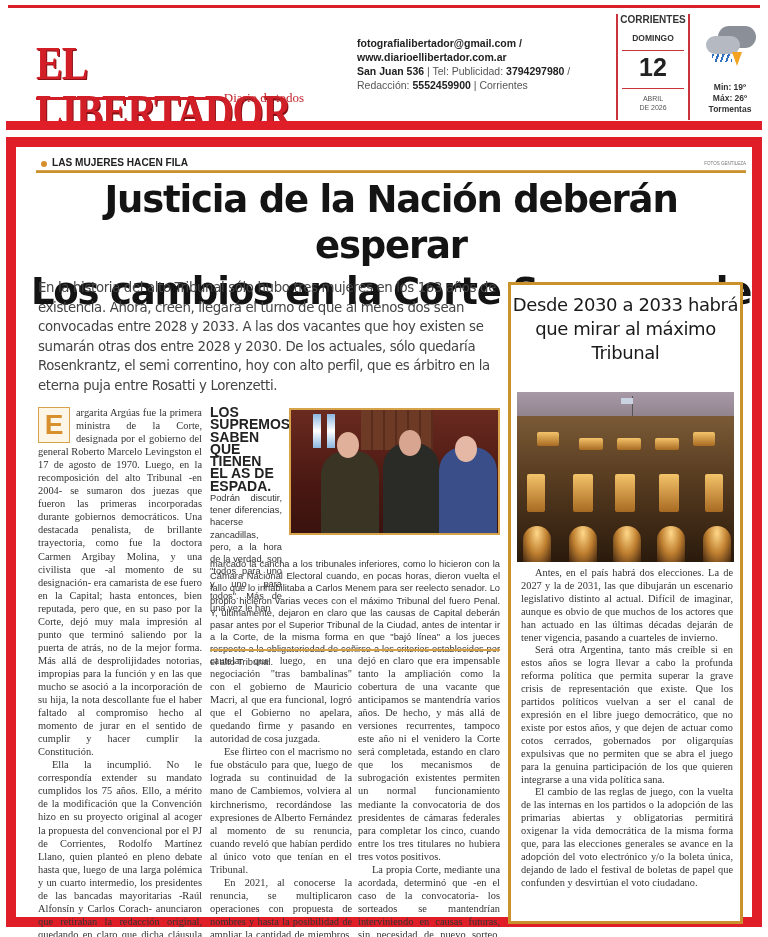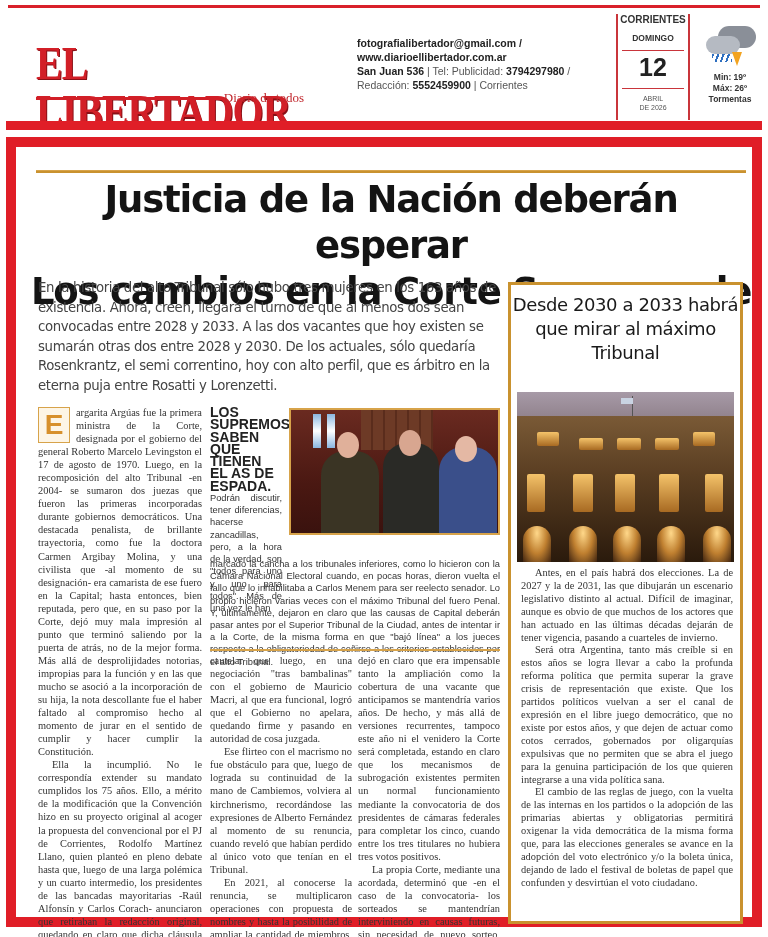--- a/index.html
+++ b/index.html
@@ -24,21 +24,21 @@
   .db-rule { width: 62px; height: 1px; background: #c9353b; margin: 7px auto 0; }
   .db-num { font-size: 25px; font-weight: bold; color: #222; line-height: 28px; margin-top: 2px; }
   .db-month { font-size: 7px; color: #555; margin-top: 5px; line-height: 9px; }
 
   .weather { position: absolute; left: 692px; top: 16px; width: 76px; height: 96px; font-family: "Liberation Sans", sans-serif; text-align: center; }
   .weather-icon { position: relative; width: 60px; height: 44px; margin: 0 auto; }
   .cloud-a { position: absolute; left: 18px; top: 2px; width: 38px; height: 22px; background: #8a8f98; border-radius: 14px; }
   .cloud-b { position: absolute; left: 6px; top: 12px; width: 34px; height: 18px; background: #b5bac2; border-radius: 12px; }
   .rain { position: absolute; left: 12px; top: 30px; width: 20px; height: 8px; background: repeating-linear-gradient(110deg, #2e6fc0 0 2px, transparent 2px 5px); }
   .bolt { position: absolute; left: 32px; top: 28px; width: 0; height: 0; border-left: 5px solid transparent; border-right: 5px solid transparent; border-top: 14px solid #f2a320; }
-  .w-text { font-size: 8.5px; font-weight: bold; line-height: 11px; color: #333; margin-top: 4px; }
+  .w-text { font-size: 8.5px; font-weight: bold; line-height: 11px; color: #333; margin-top: 14px; }
   .w-text div { white-space: nowrap; }
 
   .red-band { position: absolute; left: 6px; right: 6px; top: 121px; height: 9px; background: #e01e27; }
 
   .article { position: absolute; left: 6px; top: 137px; width: 756px; height: 790px; border: 10px solid #e01e27; background: #fff; }
 
   .kicker-row { position: absolute; left: 20px; top: 8px; width: 710px; height: 20px; }
   .kicker-dot { position: absolute; left: 5px; top: 6px; width: 6px; height: 6px; border-radius: 50%; background: #d7902c; }
   .kicker { position: absolute; left: 16px; top: 1px; font-family: "Liberation Sans", sans-serif; font-weight: bold; font-size: 11px; color: #222; transform: scaleX(0.92); transform-origin: left; }
   .photo-credit { position: absolute; right: 0; top: 6px; font-family: "Liberation Sans", sans-serif; font-size: 4.5px; color: #777; }
@@ -125,20 +125,25 @@
       <div>Min: 19º</div>
       <div>Máx: 26º</div>
       <div>Tormentas</div>
     </div>
   </div>
 </header>
 
 <div class="red-band"></div>
 
 <article class="article">
+  <div class="kicker-row">
+    <span class="kicker-dot"></span>
+    <span class="kicker">LAS MUJERES HACEN FILA</span>
+    <span class="photo-credit">FOTOS GENTILEZA</span>
+  </div>
   <div class="kicker-rule"></div>
 
   <h1 class="headline">
     <div>Justicia de la Nación deberán esperar</div>
     <div>Los cambios en la Corte Suprema de</div>
   </h1>
 
   <p class="lead">En la historia del alto Tribunal sólo hubo tres mujeres en los 163 años de existencia. Ahora, creen, llegará el turno de que al menos dos sean convocadas entre 2028 y 2033. A las dos vacantes que hoy existen se sumarán otras dos entre 2028 y 2030. De los actuales, sólo quedaría Rosenkrantz, el semi correntino, hoy con alto perfil, que es árbitro en la eterna puja entre Rosatti y Lorenzetti.</p>
 
   <div class="col col1">

